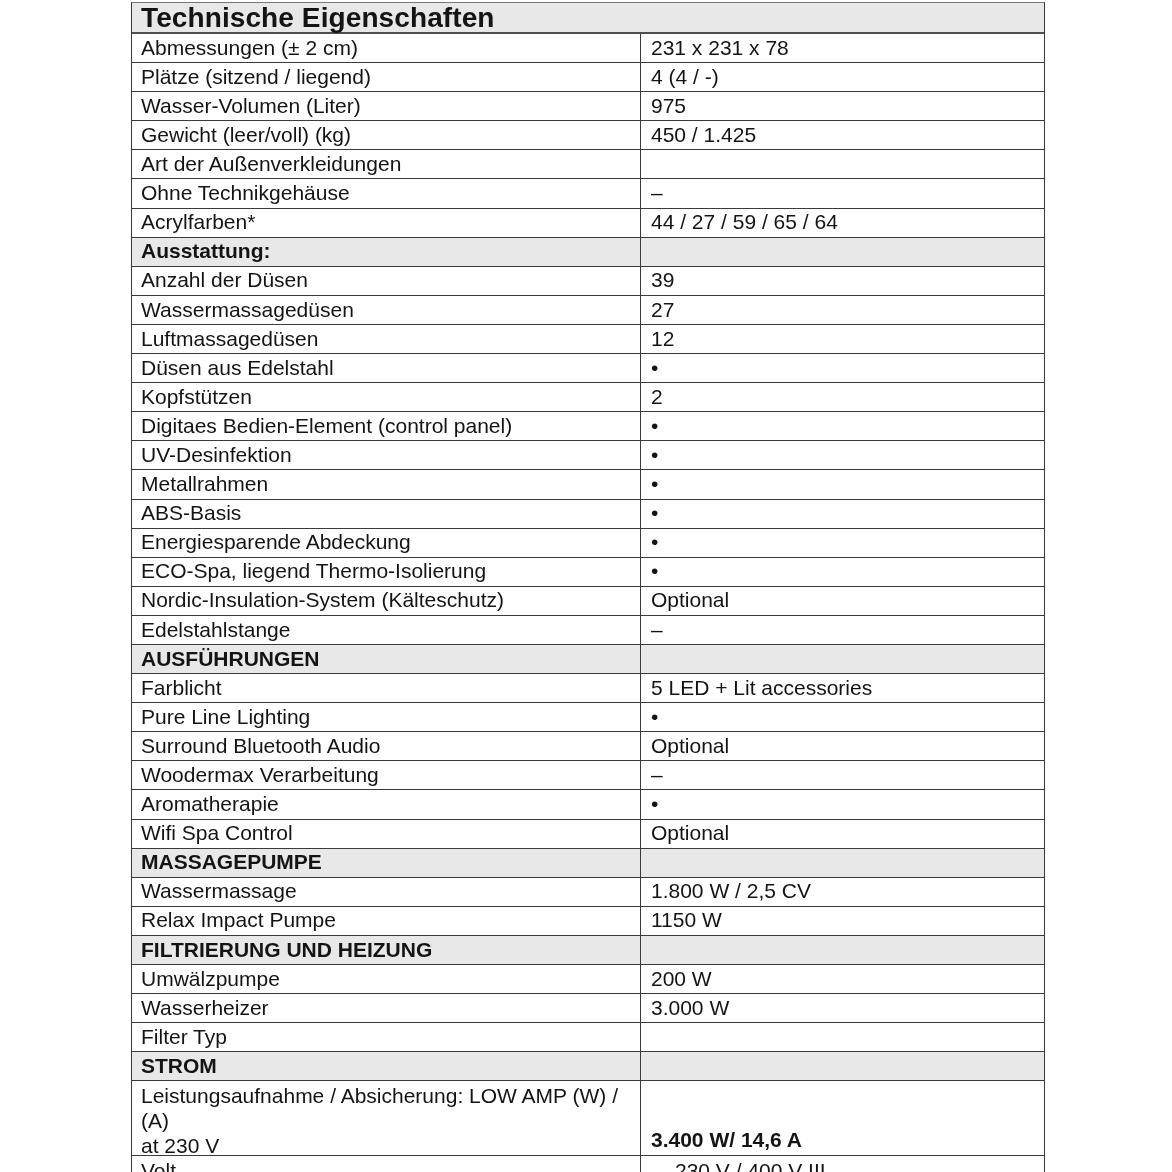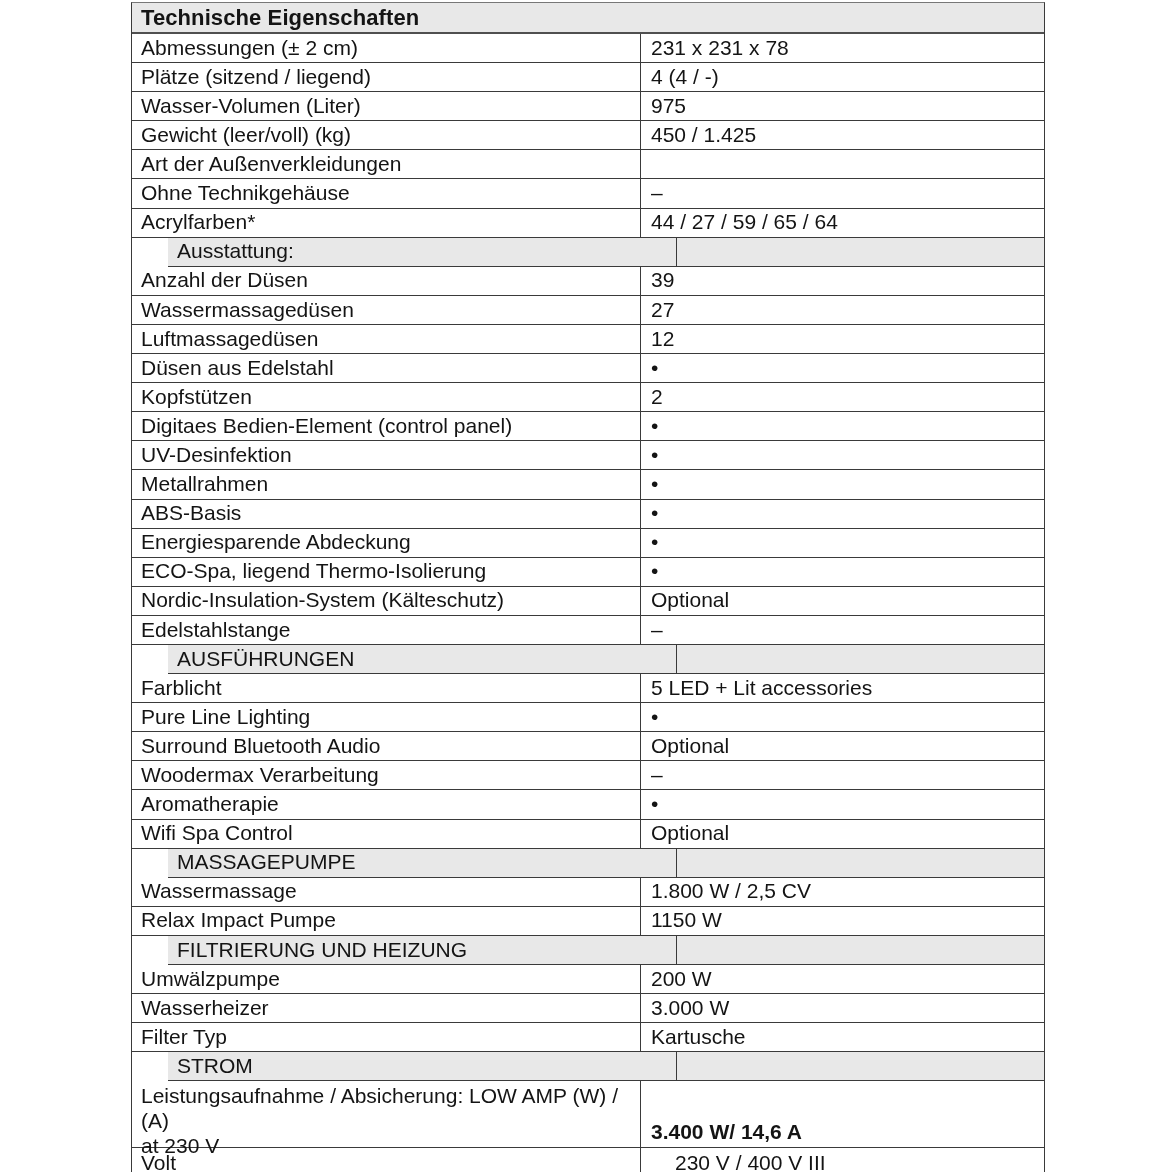--- a/index.html
+++ b/index.html
@@ -26,55 +26,54 @@
     border-right:1.5px solid var(--border);
     border-top:1px solid #777;
     border-bottom:2.5px solid var(--border);
     background:#fff;
   }
   .title-row{
     height:31px;
     background:var(--section-bg);
     border-bottom:2.5px solid #4f4f4f;
     font-weight:bold;
-    font-size:22px;
+    font-size:28px;
     display:flex;
     align-items:center;
     padding-left:9px;
     letter-spacing:0.1px;
   }
   .row{
     display:flex;
     height:29.1px;
     border-bottom:1px solid var(--border);
     font-size:21px;
     line-height:1.18;
   }
   .row:last-child{border-bottom:none;gap:24px;}
-  .row.data2{height:67px;}
+  .row.data2{height:75px;}
   .cell{
     display:flex;
     flex-direction:column;
     justify-content:center;
   }
   .cell.label{
     width:509px;
     border-right:1px solid var(--border);
     padding-left:9px;
     padding-right:6px;
   }
   .cell.value{
     flex:1;
     padding-left:10px;
     padding-right:4px;
   }
   .row.section{
     background:var(--section-bg);
-    font-weight:normal;
-    margin-left:36px;
+    font-weight:bold;
   }
   .row.data2 .cell.value{
     justify-content:flex-end;
     padding-bottom:3px;
     font-weight:bold;
   }
   .row.data2 .cell.label{
     justify-content:space-between;
     padding-top:3px;
     padding-bottom:3px;
@@ -216,21 +215,20 @@
       <div class="row data">
         <div class="cell label">Umwälzpumpe</div>
         <div class="cell value">200 W</div>
       </div>
       <div class="row data">
         <div class="cell label">Wasserheizer</div>
         <div class="cell value">3.000 W</div>
       </div>
       <div class="row data">
         <div class="cell label">Filter Typ</div>
-        <div class="cell value">Kartusche</div>
       </div>
       <div class="row section">
         <div class="cell label">STROM</div>
         <div class="cell value"></div>
       </div>
       <div class="row data2">
         <div class="cell label">
           <div>Leistungsaufnahme / Absicherung: LOW AMP (W) / (A)</div>
           <div>at 230 V</div>
         </div>

